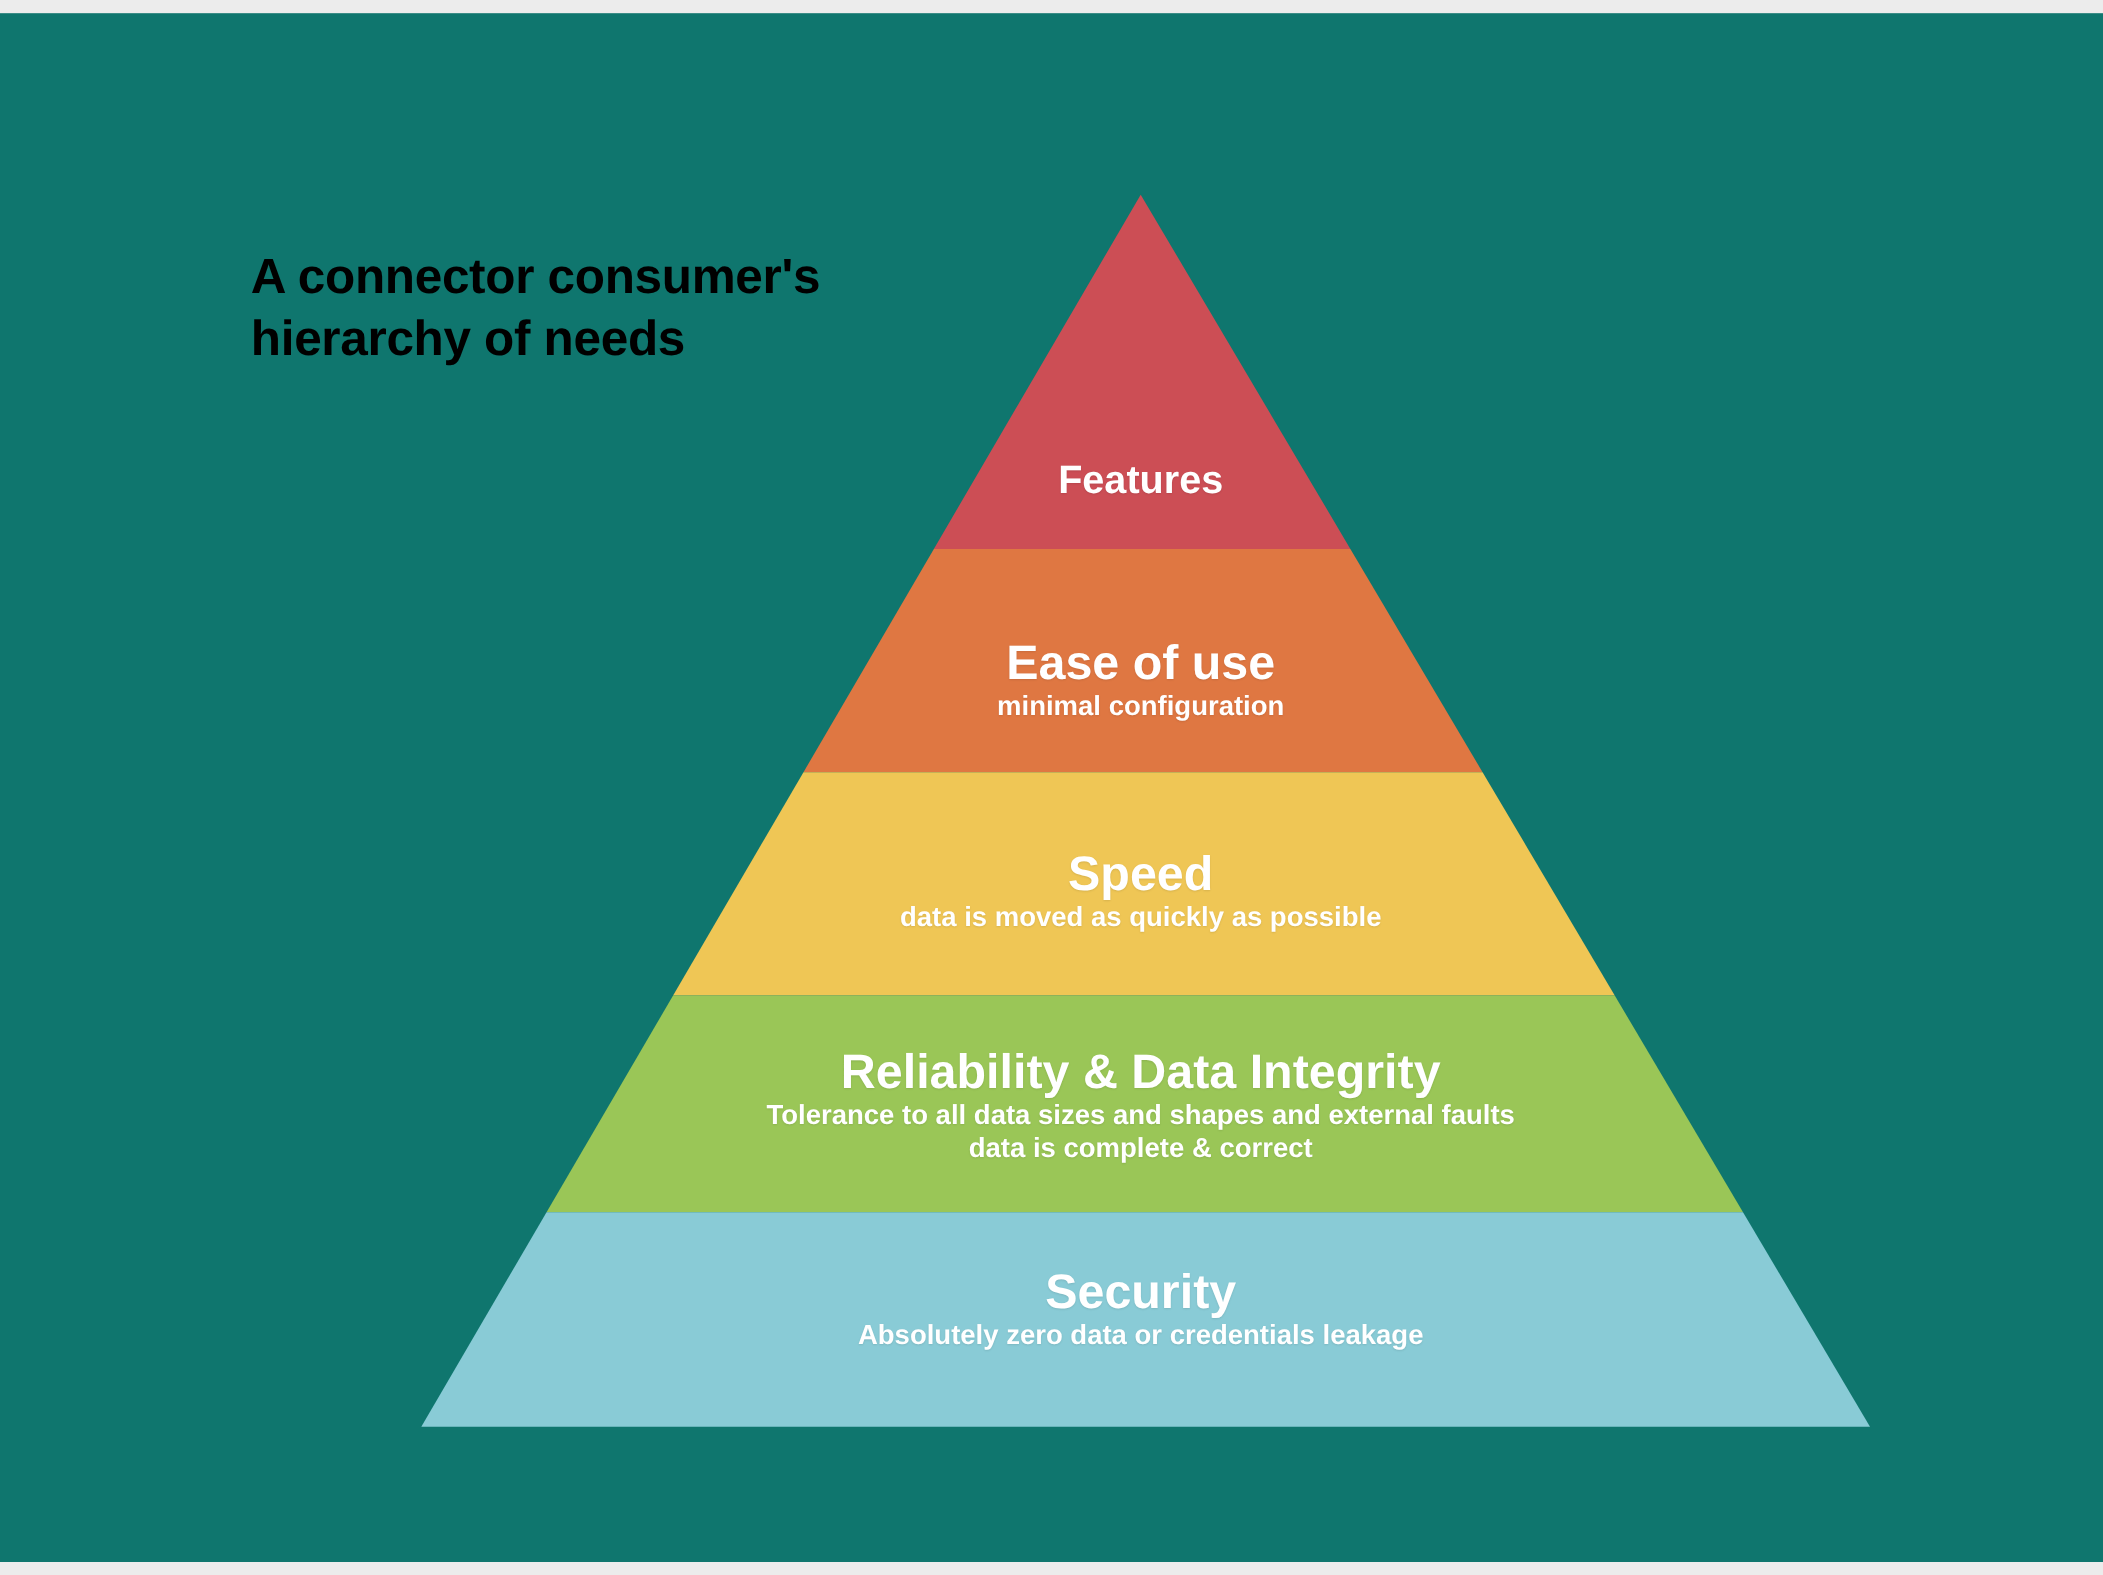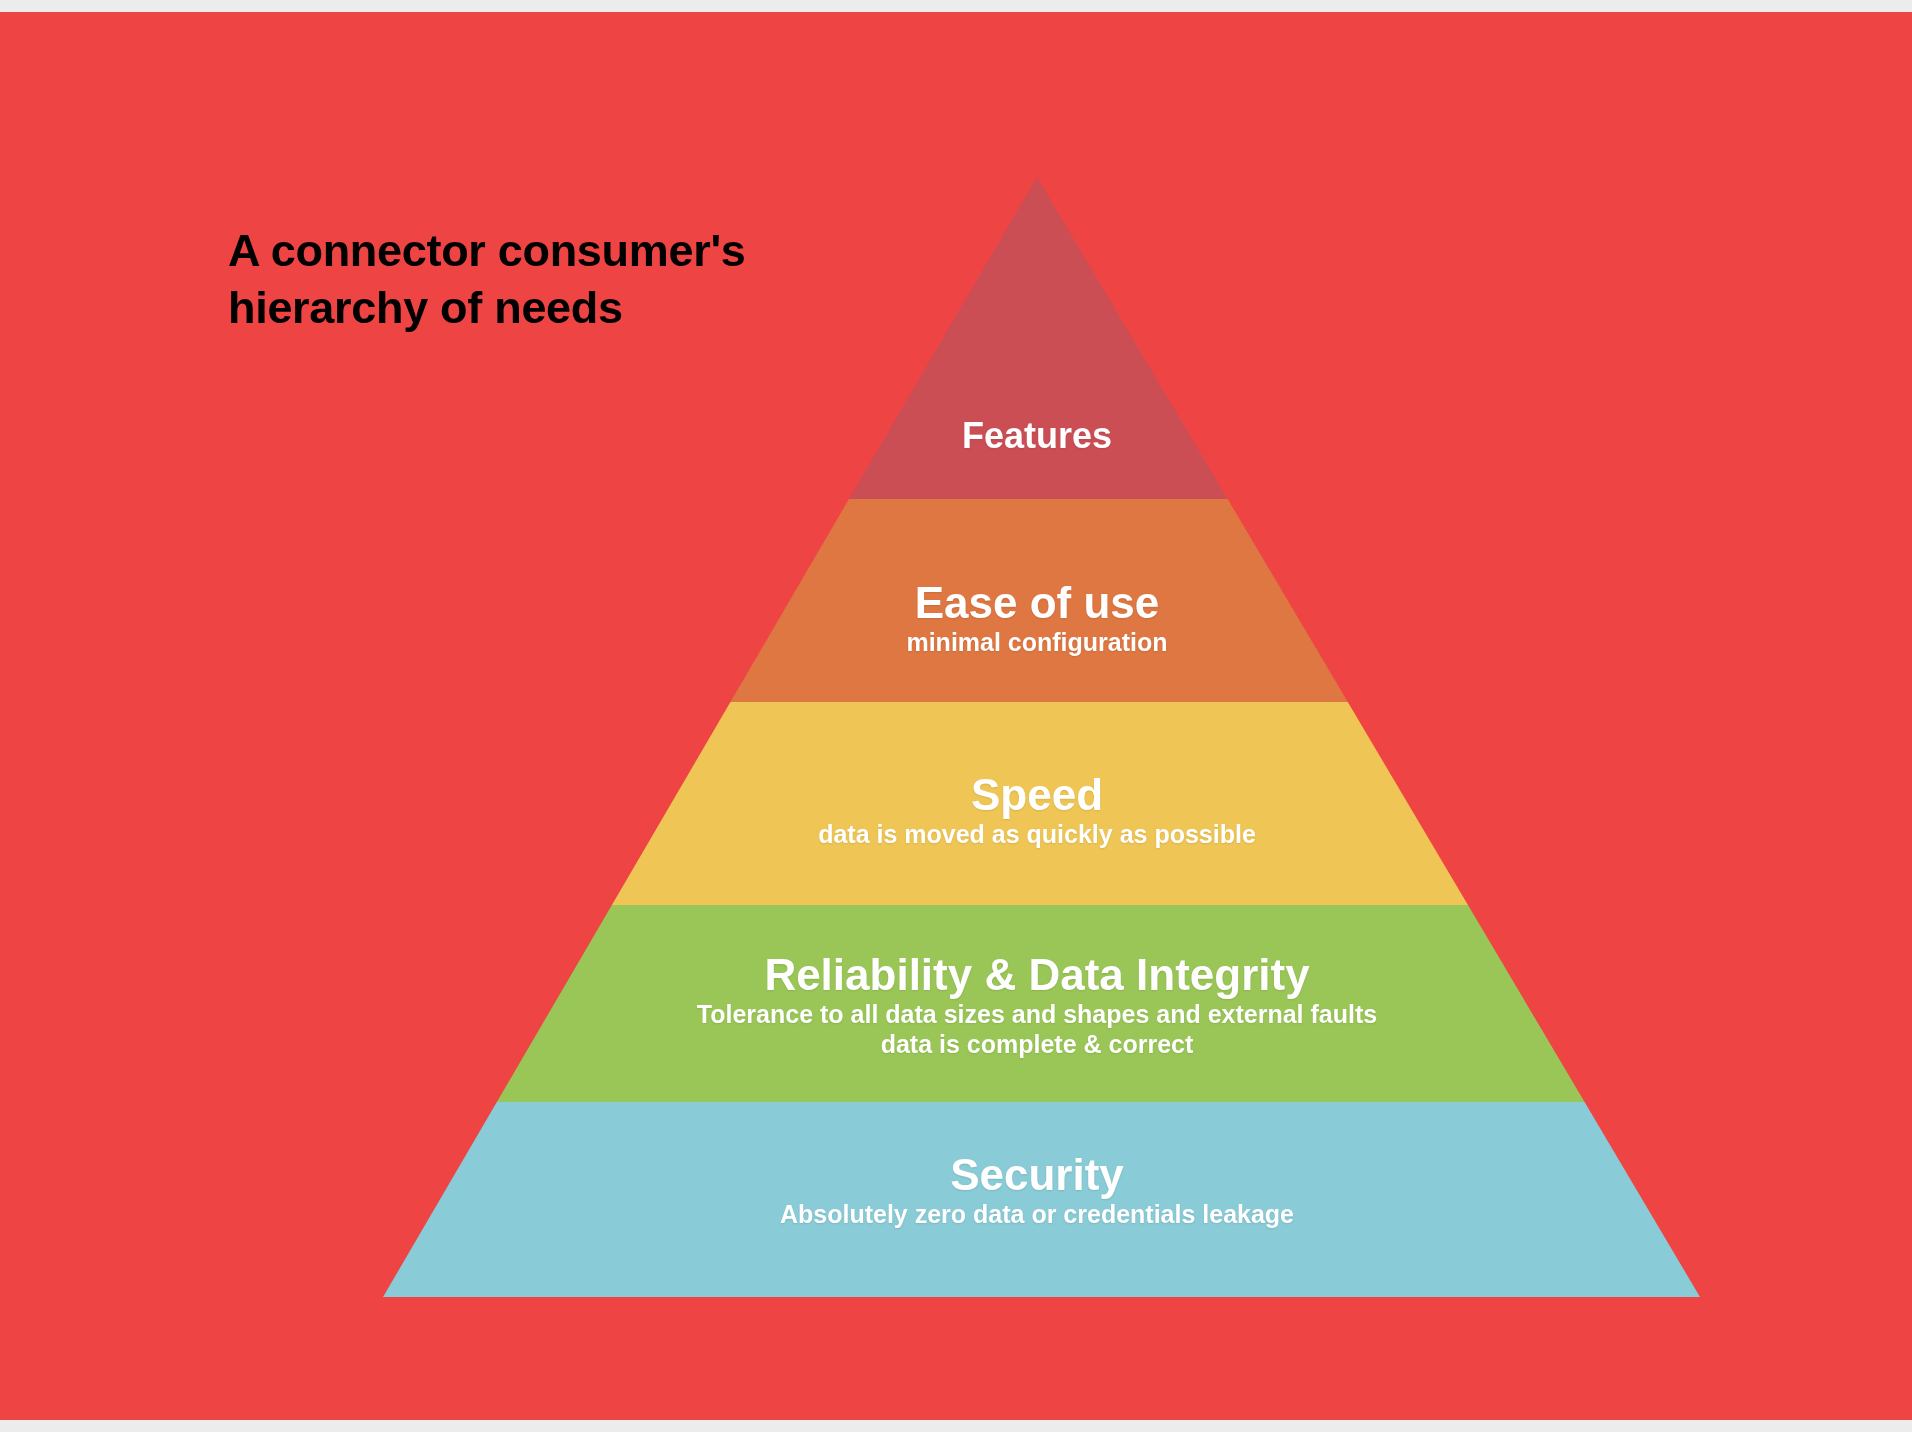--- a/index.html
+++ b/index.html
@@ -63,21 +63,21 @@
   .tier-sub {
     font-weight: bold;
     line-height: 1.22;
     white-space: pre-line;
     text-shadow: 0 1px 2px rgba(0,0,0,0.10);
   }
 </style>
 </head>
 <body style="background: rgb(236, 236, 236);">
 
-<div id="canvas" style="background: #ef4444;">
+<div id="canvas" style="background: #0f766e;">
 
   <div id="title">A connector consumer's
 hierarchy of needs</div>
 
   <div id="pyramid-wrap">
 
     <svg class="pyramid" viewBox="0 0 1912 1432">
       <polygon id="band-features" points="1037,165 1227.6125,487 848.975,487" fill="#CC4E55"></polygon>
       <polygon id="band-ease-of-use" points="848.975,487 1227.6125,487 1347.78125,690 730.4375,690" fill="#DF7742"></polygon>
       <polygon id="band-speed" points="730.4375,690 1347.78125,690 1467.95,893 611.9,893" fill="#EFC655"></polygon>

